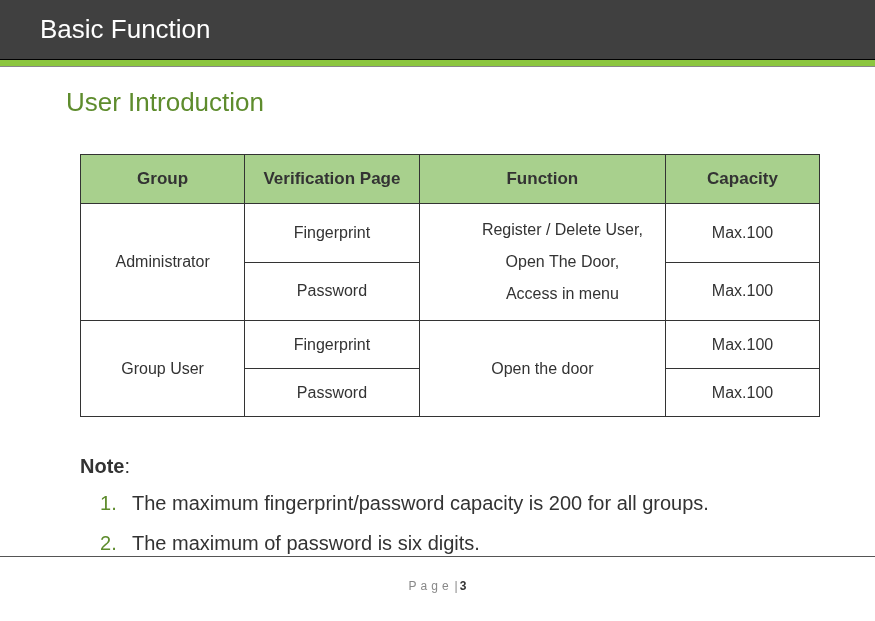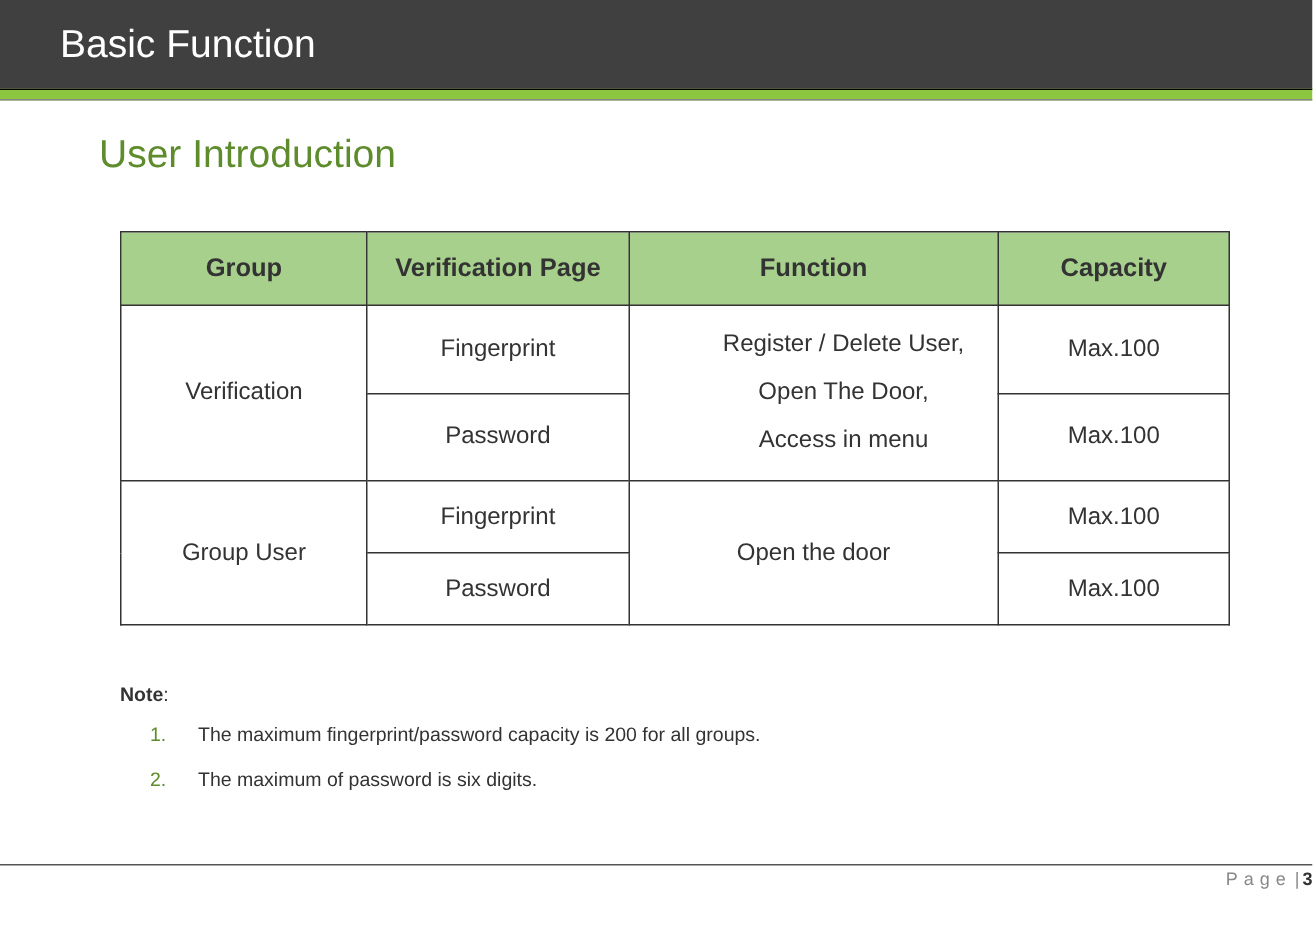--- a/index.html
+++ b/index.html
@@ -55,21 +55,21 @@
     }
     .col-group { width: 160px; }
     .col-verif { width: 170px; }
     .col-func { width: 240px; }
     .col-cap { width: 150px; }
     td.func-multi { line-height: 2.0; padding-left: 48px; }
     td.tall { height: 48px; }
     .note-block {
       margin-top: 38px;
       margin-left: 20px;
-      font-size: 13px;
+      font-size: 20px;
     }
     .note-label { font-weight: 600; }
     .note-colon { font-weight: 400; }
     ol.notes {
       margin-top: 10px;
       padding-left: 42px;
       list-style: none;
       counter-reset: note;
     }
     ol.notes li {
@@ -85,22 +85,22 @@
       font-weight: 400;
       position: absolute;
       left: -22px;
     }
     .footer {
       position: absolute;
       bottom: 28px;
       left: 0;
       width: 100%;
       border-top: 1px solid #555;
-      padding-top: 2px;
-      text-align: right;
+      padding-top: 22px;
+      text-align: center;
       font-size: 12px;
       color: #888;
       letter-spacing: 4px;
     }
     .footer .page-num {
       color: #333;
       letter-spacing: 0;
       font-weight: 600;
     }
     .footer .bar {
@@ -130,21 +130,21 @@
     <thead>
       <tr>
         <th>Group</th>
         <th>Verification Page</th>
         <th>Function</th>
         <th>Capacity</th>
       </tr>
     </thead>
     <tbody>
       <tr>
-        <td rowspan="2">Verification</td>
+        <td rowspan="2">Administrator</td>
         <td class="tall">Fingerprint</td>
         <td rowspan="2" class="func-multi">Register / Delete User,<br>Open The Door,<br>Access in menu</td>
         <td>Max.100</td>
       </tr>
       <tr>
         <td class="tall">Password</td>
         <td>Max.100</td>
       </tr>
       <tr>
         <td rowspan="2">Group User</td>

